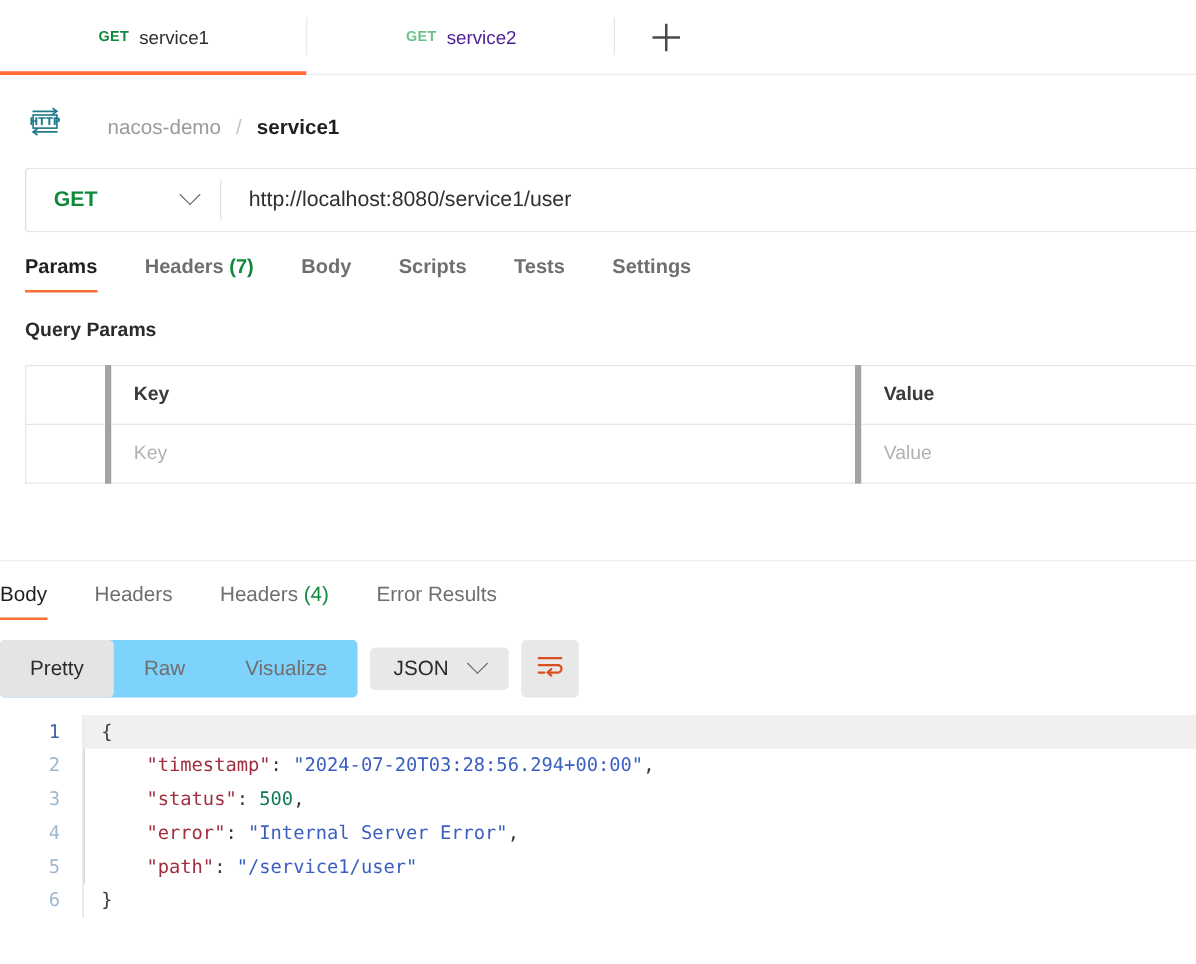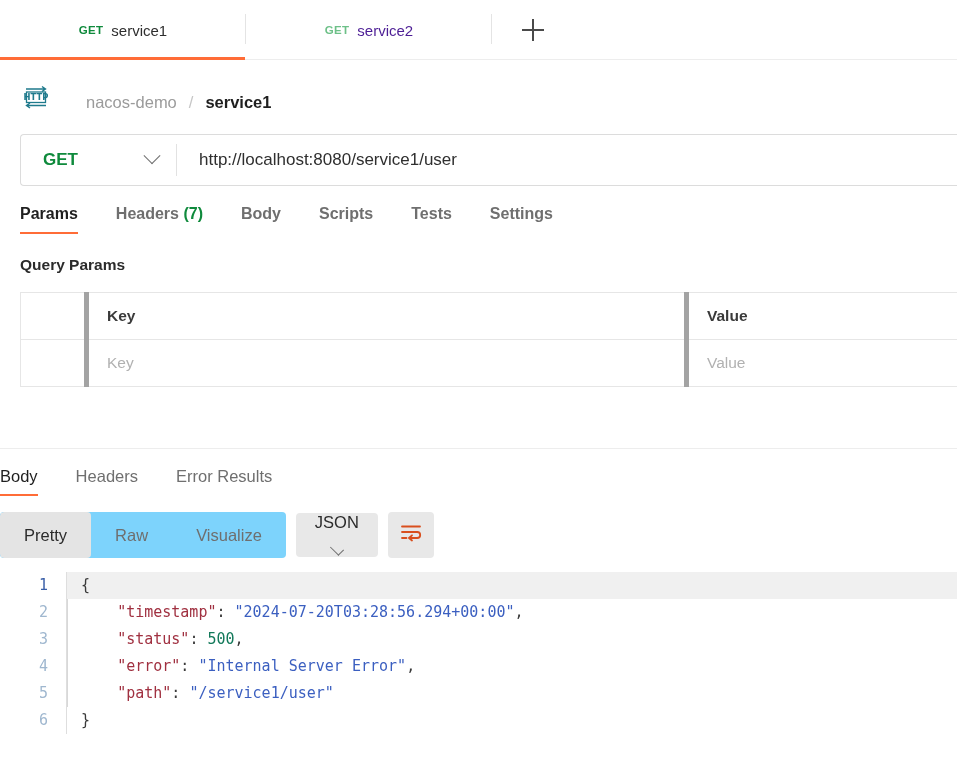--- a/index.html
+++ b/index.html
@@ -303,24 +303,23 @@
     background: #e4e4e4;
     color: #2b2b2b;
     border-radius: 4px;
   }
   .json-select {
     display: flex;
     align-items: center;
     gap: 17px;
     background: #e8e8e8;
     border-radius: 4px;
-    height: 44px;
+    height: 34px;
     padding: 0 19px;
     cursor: pointer;
-    flex-direction: column;
   }
   .json-select .jlabel {
     font-size: 16.5px;
     color: #2b2b2b;
   }
   .wrap-btn {
     width: 46px;
     height: 46px;
     background: #e8e8e8;
     border-radius: 4px;
@@ -472,20 +471,24 @@
 <div class="split-divider"></div>
 
 <div class="restabs">
   <div class="restab active">
     <span>Body</span>
   </div>
   <div class="restab">
     <span>Headers</span>
   </div>
   <div class="restab">
+    <span>Headers</span>
+    <span class="count">(4)</span>
+  </div>
+  <div class="restab">
     <span>Error Results</span>
   </div>
 </div>
 
 <div class="format-bar">
   <div class="segmented">
     <div class="seg active">
       <span>Pretty</span>
     </div>
     <div class="seg">

